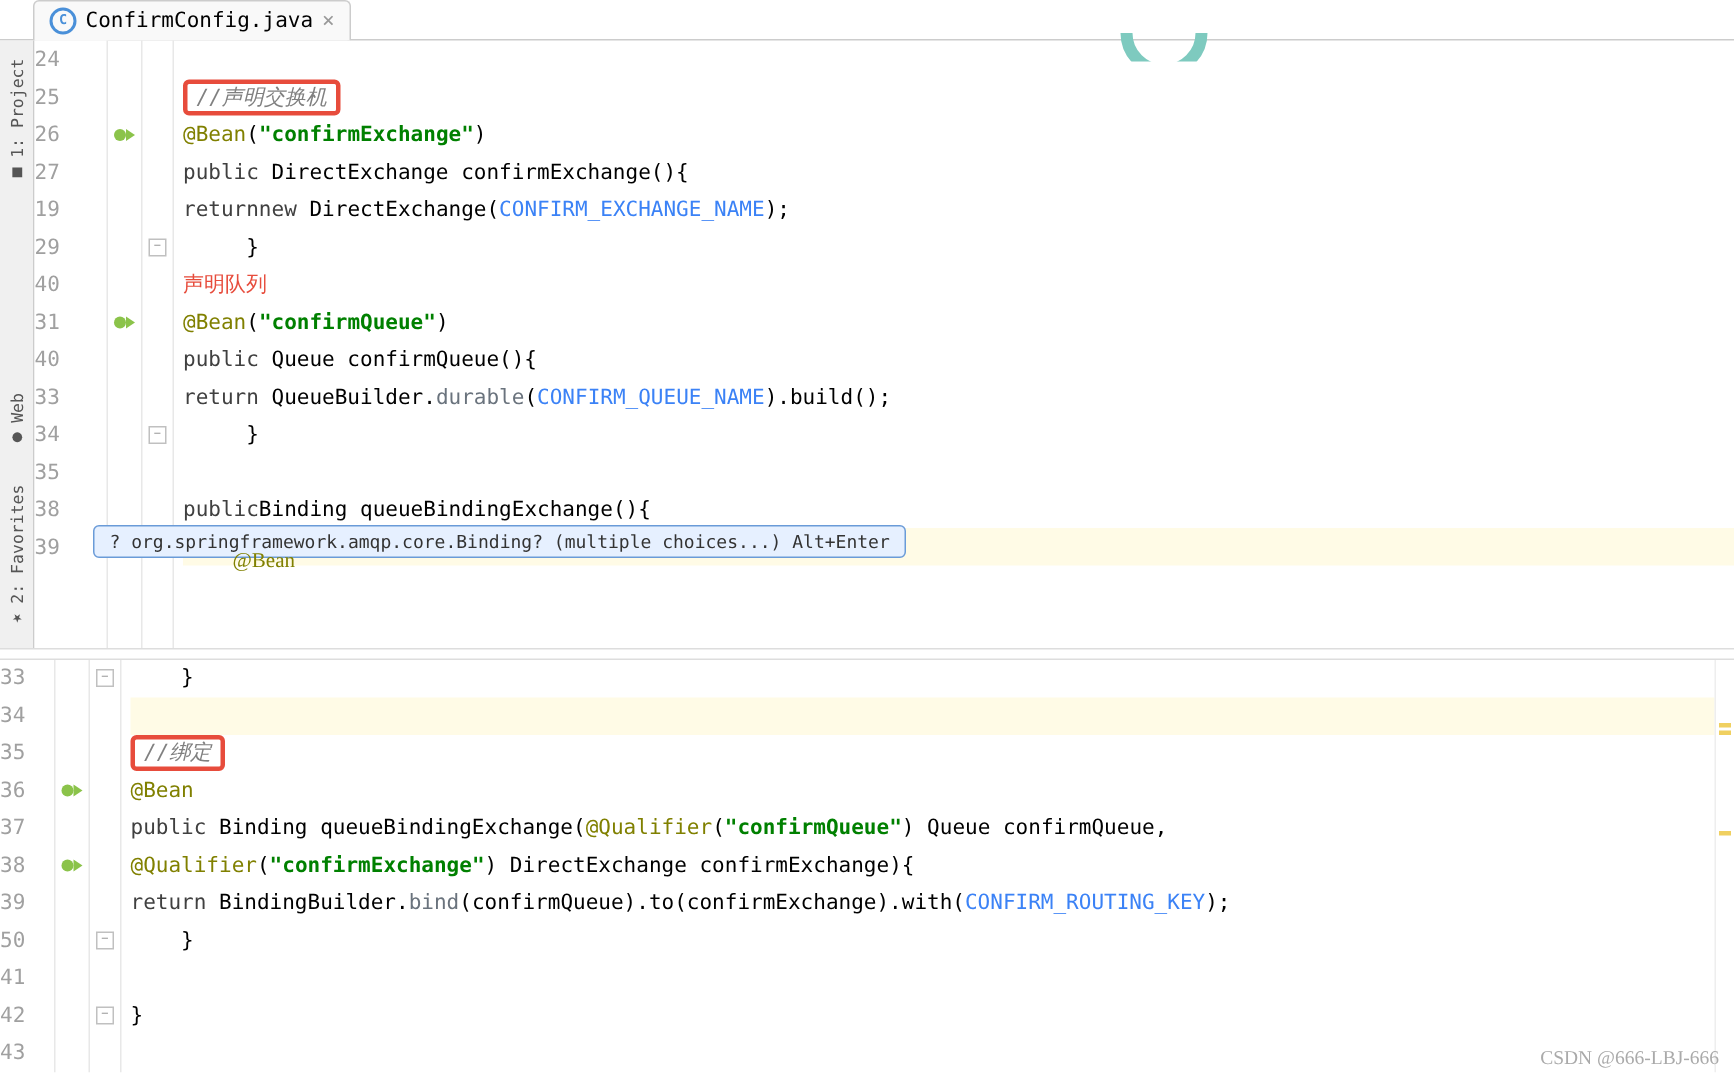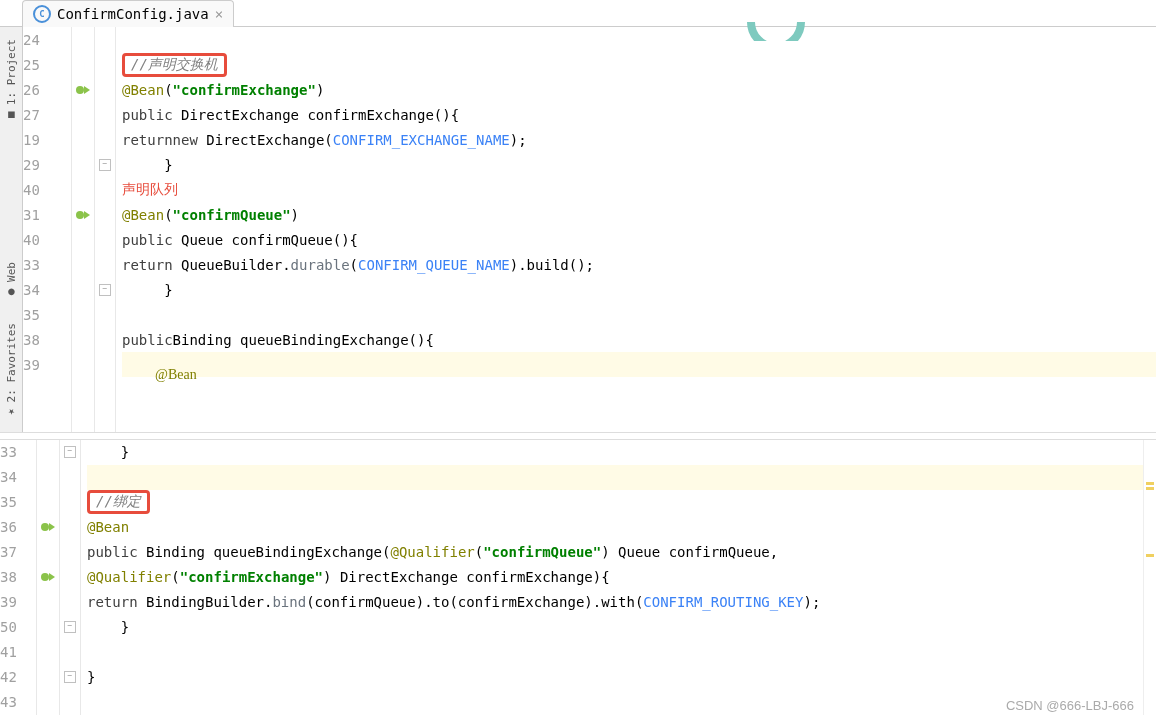--- a/index.html
+++ b/index.html
@@ -27,21 +27,21 @@
 .red-txt{color:#e74c3c;font-family:"Microsoft YaHei",sans-serif;font-size:14px}
 .comment-i{color:#808080;font-style:italic}
 .highlight{background:#fffbe6}
 .fold-mark{width:20px;border-right:1px solid #e8e8e8}
 .fm{height:25px;display:flex;align-items:center;justify-content:center}
 .fm-dash{width:10px;height:10px;border:1px solid #c0c0c0;font-size:8px;line-height:8px;text-align:center;color:#999}
 .hint{position:absolute;background:#e6f0ff;border:1px solid #6a9bd8;border-radius:4px;padding:3px 10px;font-size:12px;color:#333}
 .split{height:6px;background:#fff;border-top:1px solid #ddd;border-bottom:1px solid #ddd}
 .marks{width:12px;border-left:1px solid #eee}
 .mk{height:3px;width:8px;margin:2px auto}
-.watermark{position:absolute;right:22px;bottom:2px;color:#aaa;font-size:13px;font-family:Liberation Sans, sans-serif}
+.watermark{position:absolute;right:10px;bottom:2px;color:#aaa;font-size:13px;font-family:Liberation Serif, serif}
 .upper-wrapper{position:relative}
 .pane2{display:flex}
 .g2{width:28px;text-align:right;color:#a0a0a0;border-right:1px solid #e8e8e8;padding-right:8px}
 .arc{position:absolute;top:-10px;right:350px}
 </style>
 </head>
 <body>
 
 <div class="tab-bar">
   <div class="file-tab">
@@ -130,20 +130,23 @@
         <div class="fm">
           <div class="fm-dash">−</div>
         </div>
         <div class="fm"></div>
         <div class="fm"></div>
         <div class="fm"></div>
       </div>
   <div class="code" id="code1"><div class="line"></div><div class="line">     <span class="red-box comment-i">//声明交换机</span></div><div class="line">     <span class="ann">@Bean</span>(<span class="str">"confirmExchange"</span>)</div><div class="line">     <span class="kw">public</span> DirectExchange confirmExchange(){</div><div class="line">          <span class="kw">return</span> <span class="kw">new</span> DirectExchange(<span class="static-ital">CONFIRM_EXCHANGE_NAME</span>);</div><div class="line">     }</div><div class="line">     <span class="red-txt">声明队列</span></div><div class="line">     <span class="ann">@Bean</span>(<span class="str">"confirmQueue"</span>)</div><div class="line">     <span class="kw">public</span> Queue confirmQueue(){</div><div class="line">          <span class="kw">return</span> QueueBuilder.<span class="ital">durable</span>(<span class="static-ital">CONFIRM_QUEUE_NAME</span>).build();</div><div class="line">     }</div><div class="line"></div><div class="line">     <span class="kw">public</span> <span class="red-under">Binding</span> queueBindingExchange(){</div><div class="line highlight">          </div></div>
 </div>
 
+<div class="hint" style="top:323px;left:62px">
+  <span>? org.springframework.amqp.core.Binding? (multiple choices...) Alt+Enter</span>
+</div>
 <div style="position:absolute;top:340px;left:155px;color:#808000;font-family:Consolas">
   <span>     @Bean</span>
 </div>
 </div>
 
 <div class="split"></div>
 
 <div class="pane2" style="position:relative">
   <div class="g2" id="gut2">
       <div class="line">33</div>

